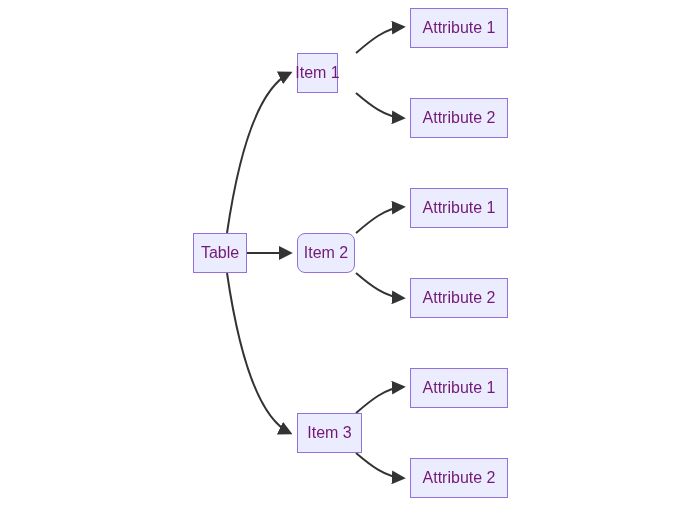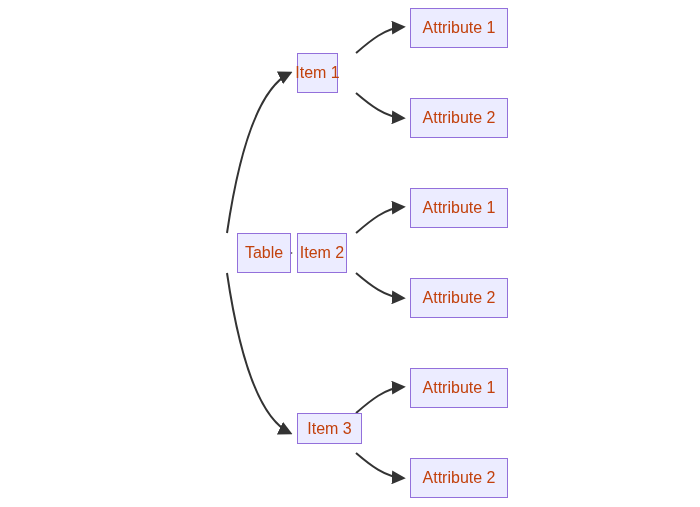--- a/index.html
+++ b/index.html
@@ -25,32 +25,32 @@
   .edge {
     fill: none;
     stroke: #333333;
     stroke-width: 2px;
   }
   .node {
     position: absolute;
     box-sizing: border-box;
     background: #ECECFF;
     border: 1.5px solid #9370DB;
-    color: #c2410c;
+    color: #701a75;
     font-size: 16px;
     line-height: 1;
     display: flex;
     align-items: center;
     justify-content: center;
     white-space: nowrap;
   }
-  .node-table   { left: 193px; top: 233px; width: 54px; height: 40px; margin-left: 44px; }
+  .node-table   { left: 193px; top: 233px; width: 54px; height: 40px; }
   .node-item1   { left: 297px; top:  53px; width: 41px; height: 40px; }
-  .node-item2   { left: 297px; top: 233px; width: 50px; height: 40px; }
-  .node-item3   { left: 297px; top: 413px; width: 65px; height: 31px; }
+  .node-item2   { left: 297px; top: 233px; width: 58px; height: 40px; border-radius: 8px; }
+  .node-item3   { left: 297px; top: 413px; width: 65px; height: 40px; }
   .node-attr1-1 { left: 410px; top:   8px; width: 98px; height: 40px; }
   .node-attr1-2 { left: 410px; top:  98px; width: 98px; height: 40px; }
   .node-attr2-1 { left: 410px; top: 188px; width: 98px; height: 40px; }
   .node-attr2-2 { left: 410px; top: 278px; width: 98px; height: 40px; }
   .node-attr3-1 { left: 410px; top: 368px; width: 98px; height: 40px; }
   .node-attr3-2 { left: 410px; top: 458px; width: 98px; height: 40px; }
 </style>
 </head>
 <body>
 

